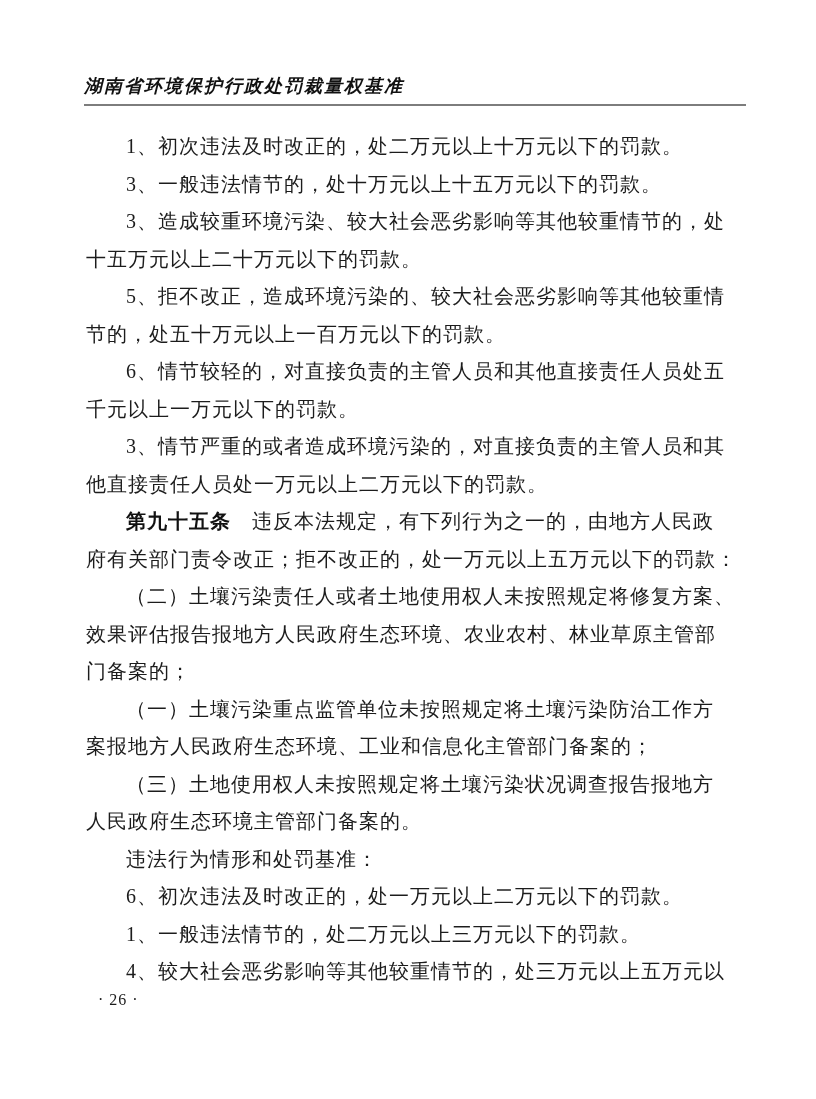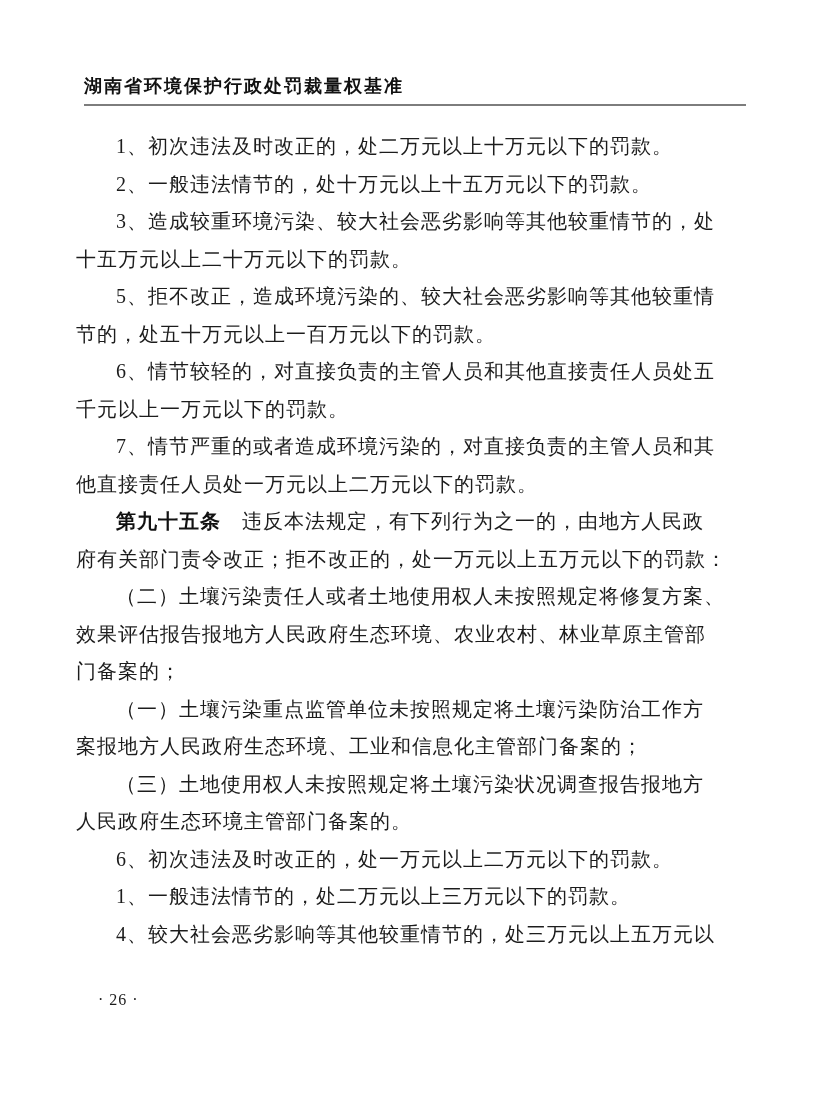--- a/index.html
+++ b/index.html
@@ -12,38 +12,39 @@
     margin: 0 auto;
     overflow: hidden;
     font-family: "Liberation Serif", "DejaVu Serif", serif;
     color: #1c1c1c;
   }
   .header {
     position: absolute;
     left: 84px;
     top: 74px;
     width: 662px;
+    font-style: italic;
   }
   .header-title {
     font-family: "Liberation Sans", "DejaVu Sans", sans-serif;
     font-weight: bold;
     font-size: 18px;
     letter-spacing: 2px;
     color: #111111;
     line-height: 24px;
   }
   .header-rule {
     margin-top: 6px;
     width: 662px;
     height: 2px;
     background: #7d7d7d;
   }
   .content {
     position: absolute;
-    left: 76px;
+    left: 86px;
     top: 128px;
     width: 668px;
   }
   .para {
     font-size: 20px;
     line-height: 37.5px;
     letter-spacing: 1px;
     text-indent: 2em;
     white-space: pre-line;
     text-align: left;
@@ -67,38 +68,39 @@
 
 <div class="page">
 
   <div class="header">
     <div class="header-title">湖南省环境保护行政处罚裁量权基准</div>
     <div class="header-rule"></div>
   </div>
 
   <div class="content">
     <p class="para">1、初次违法及时改正的，处二万元以上十万元以下的罚款。</p>
-    <p class="para">2、一般违法情节的，处十万元以上十五万元以下的罚款。</p>
+    <p class="para">3、一般违法情节的，处十万元以上十五万元以下的罚款。</p>
     <p class="para">3、造成较重环境污染、较大社会恶劣影响等其他较重情节的，处
 十五万元以上二十万元以下的罚款。</p>
     <p class="para">5、拒不改正，造成环境污染的、较大社会恶劣影响等其他较重情
 节的，处五十万元以上一百万元以下的罚款。</p>
     <p class="para">6、情节较轻的，对直接负责的主管人员和其他直接责任人员处五
 千元以上一万元以下的罚款。</p>
-    <p class="para">7、情节严重的或者造成环境污染的，对直接负责的主管人员和其
+    <p class="para">3、情节严重的或者造成环境污染的，对直接负责的主管人员和其
 他直接责任人员处一万元以上二万元以下的罚款。</p>
     <p class="para"><span class="article-no">第九十五条</span><span>　违反本法规定，有下列行为之一的，由地方人民政
 府有关部门责令改正；拒不改正的，处一万元以上五万元以下的罚款：</span></p>
     <p class="para">（二）土壤污染责任人或者土地使用权人未按照规定将修复方案、
 效果评估报告报地方人民政府生态环境、农业农村、林业草原主管部
 门备案的；</p>
     <p class="para">（一）土壤污染重点监管单位未按照规定将土壤污染防治工作方
 案报地方人民政府生态环境、工业和信息化主管部门备案的；</p>
     <p class="para">（三）土地使用权人未按照规定将土壤污染状况调查报告报地方
 人民政府生态环境主管部门备案的。</p>
+    <p class="para">违法行为情形和处罚基准：</p>
     <p class="para">6、初次违法及时改正的，处一万元以上二万元以下的罚款。</p>
     <p class="para">1、一般违法情节的，处二万元以上三万元以下的罚款。</p>
     <p class="para">4、较大社会恶劣影响等其他较重情节的，处三万元以上五万元以</p>
   </div>
 
   <div class="footer">
     <span>· 26 ·</span>
   </div>
 
 </div>

